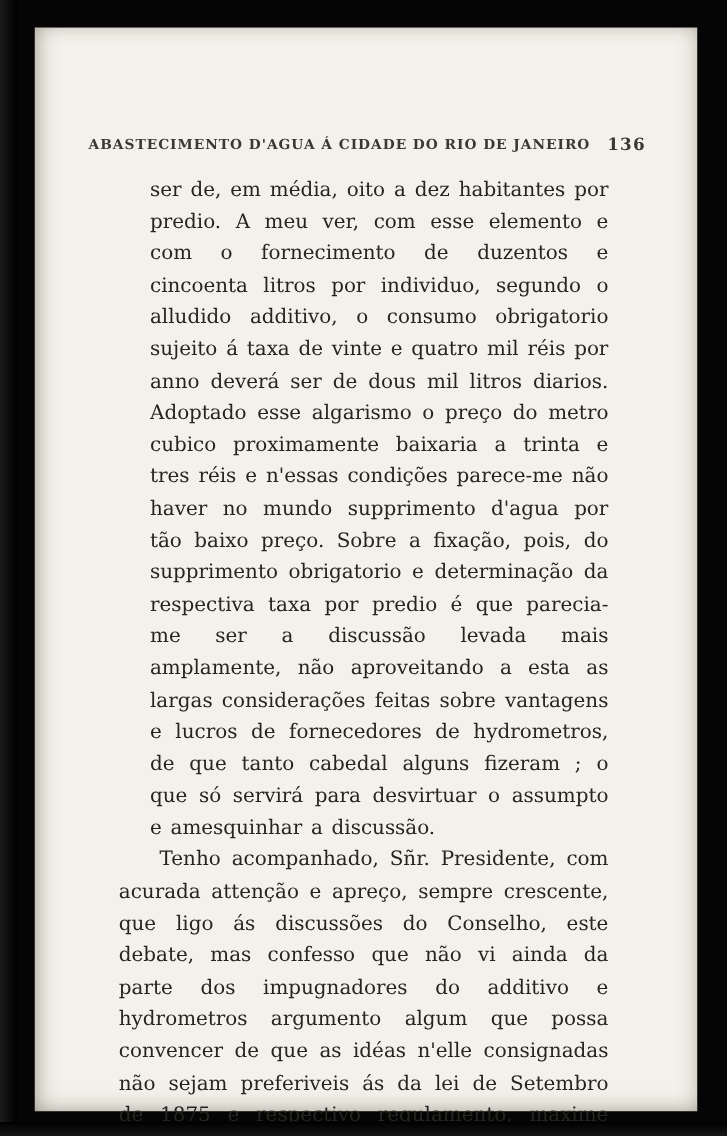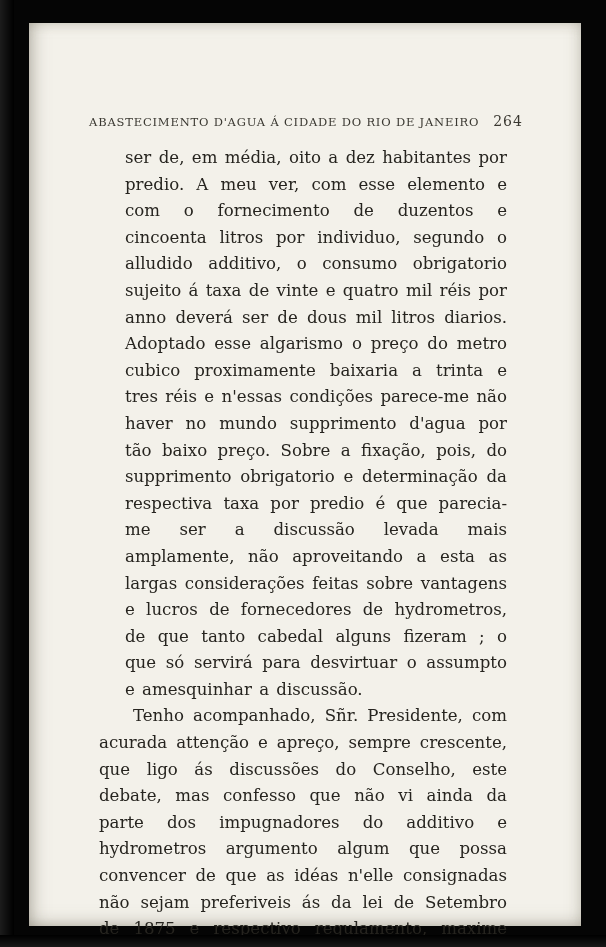--- a/index.html
+++ b/index.html
@@ -44,26 +44,27 @@
       inset 0 10px 16px -12px rgba(150,145,130,0.4);
     color: #2c2a25;
   }
   .page-header {
     position: absolute;
     top: 90px;
     left: 70px;
     right: 68px;
     display: flex;
     justify-content: center;
-    align-items: flex-end;
+    align-items: flex-start;
     gap: 14px;
     font-size: 11.5px;
     letter-spacing: 0.8px;
     color: #3a3831;
     white-space: nowrap;
+    font-weight: bold;
   }
   .page-header .running-title {
     font-variant: small-caps;
   }
   .page-header .page-number {
     font-size: 14px;
     letter-spacing: 1px;
   }
   .page-body {
     position: absolute;
@@ -87,21 +88,21 @@
   }
 </style>
 </head>
 <body>
 
 <div class="scan-frame">
   <div class="paper">
 
     <div class="page-header">
       <span class="running-title">ABASTECIMENTO D'AGUA Á CIDADE DO RIO DE JANEIRO</span>
-      <span class="page-number">264</span>
+      <span class="page-number">136</span>
     </div>
 
     <div class="page-body">
       <p class="no-indent">ser de, em média, oito a dez habitantes por predio. A meu ver, com esse elemento e com o fornecimento de duzentos e cincoenta litros por individuo, segundo o alludido additivo, o consumo obrigatorio sujeito á taxa de vinte e quatro mil réis por anno deverá ser de dous mil litros diarios. Adoptado esse algarismo o preço do metro cubico proximamente baixaria a trinta e tres réis e n'essas condições parece-me não haver no mundo supprimento d'agua por tão baixo preço. Sobre a fixação, pois, do supprimento obrigatorio e determinação da respectiva taxa por predio é que parecia-me ser a discussão levada mais amplamente, não aproveitando a esta as largas considerações feitas sobre vantagens e lucros de fornecedores de hydrometros, de que tanto cabedal alguns fizeram ; o que só servirá para desvirtuar o assumpto e amesquinhar a discussão.</p>
       <p>Tenho acompanhado, Sñr. Presidente, com acurada attenção e apreço, sempre crescente, que ligo ás discussões do Conselho, este debate, mas confesso que não vi ainda da parte dos impugnadores do additivo e hydrometros argumento algum que possa convencer de que as idéas n'elle consignadas não sejam preferiveis ás da lei de Setembro de 1875 e respectivo regulamento, maxime estando aquelle mais de accordo com os melhoramentos que têm tido o serviço de distribuição d'agua em paizes mais adiantados.</p>
 
     </div>
 
   </div>
 </div>

